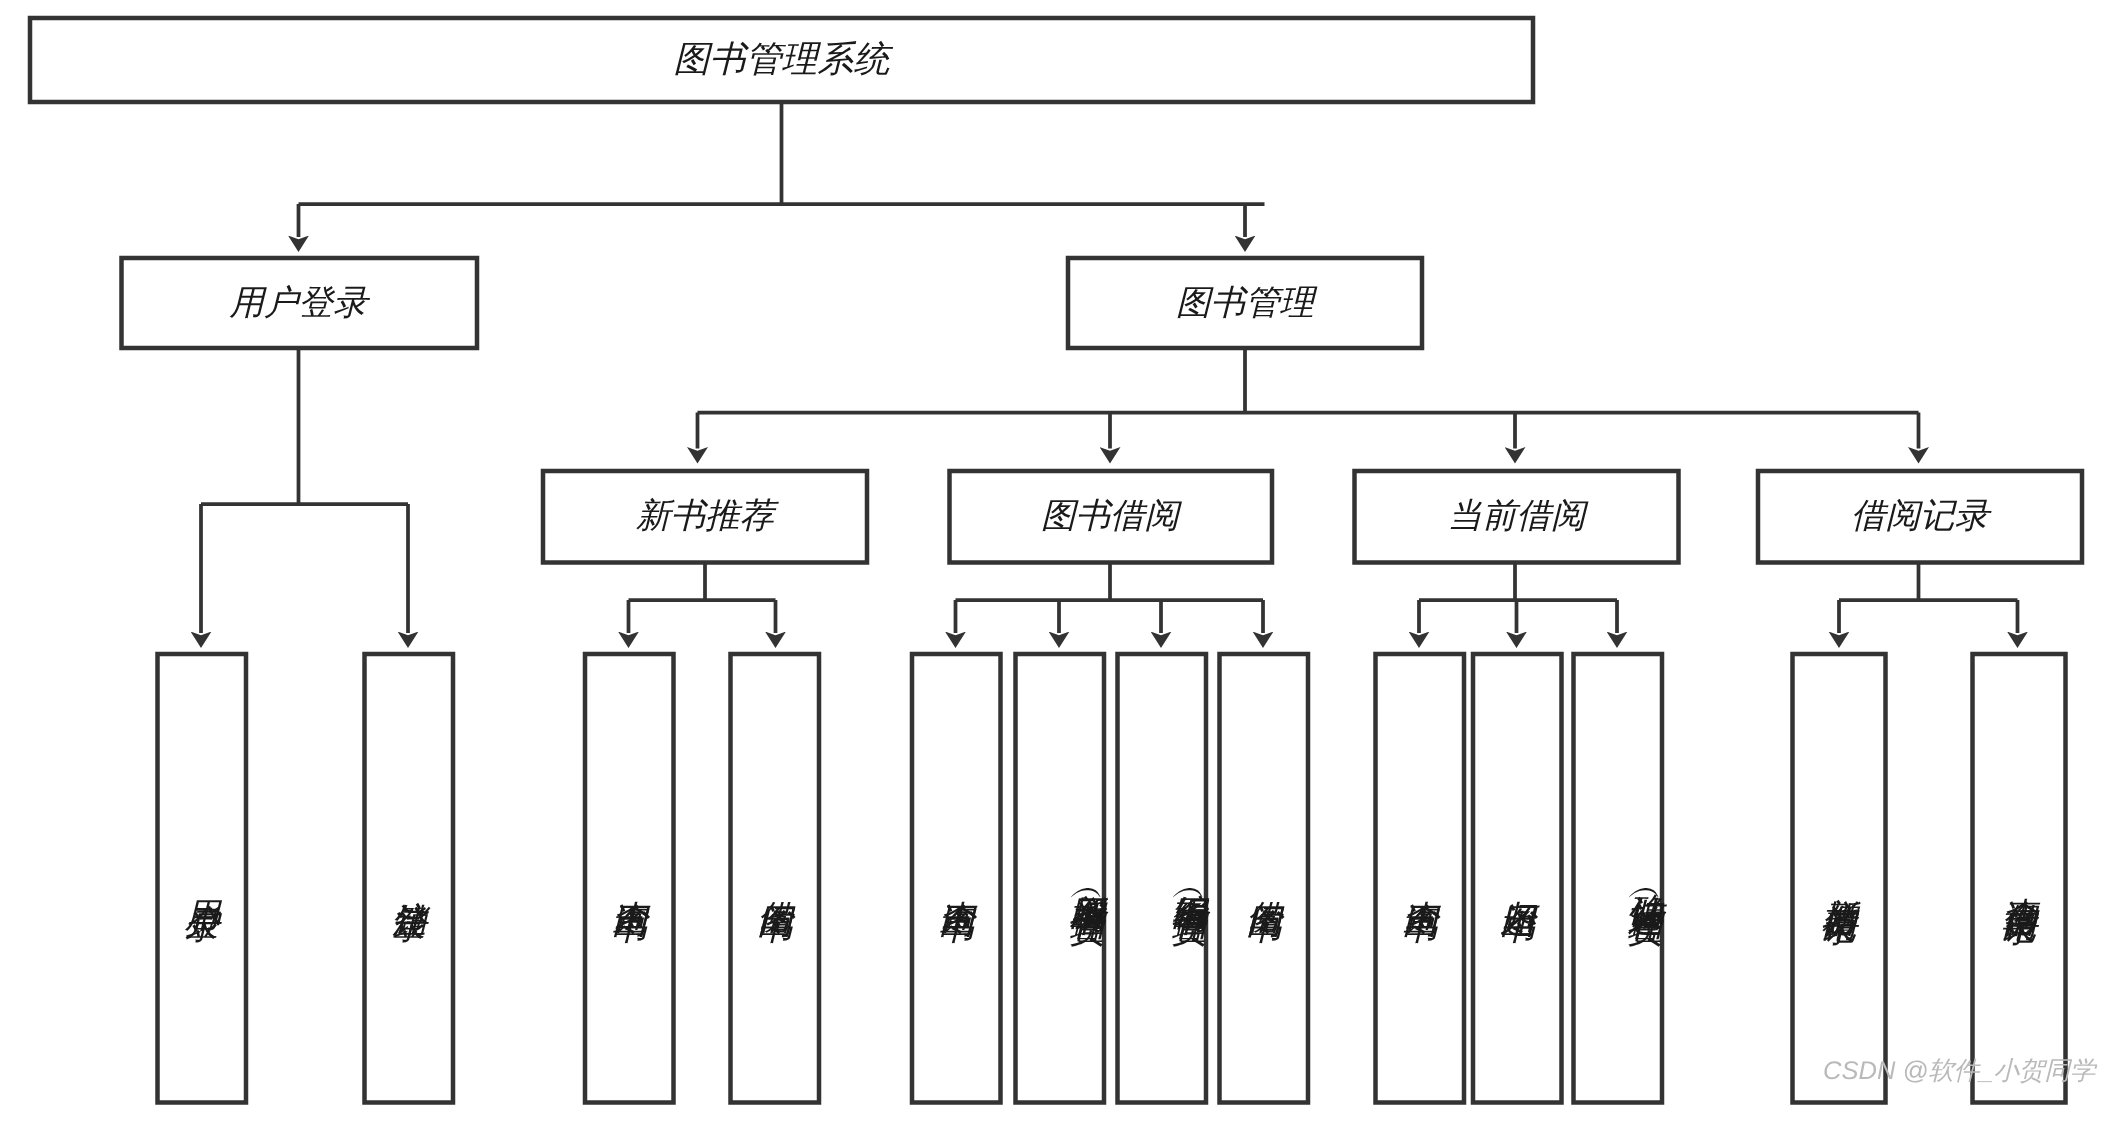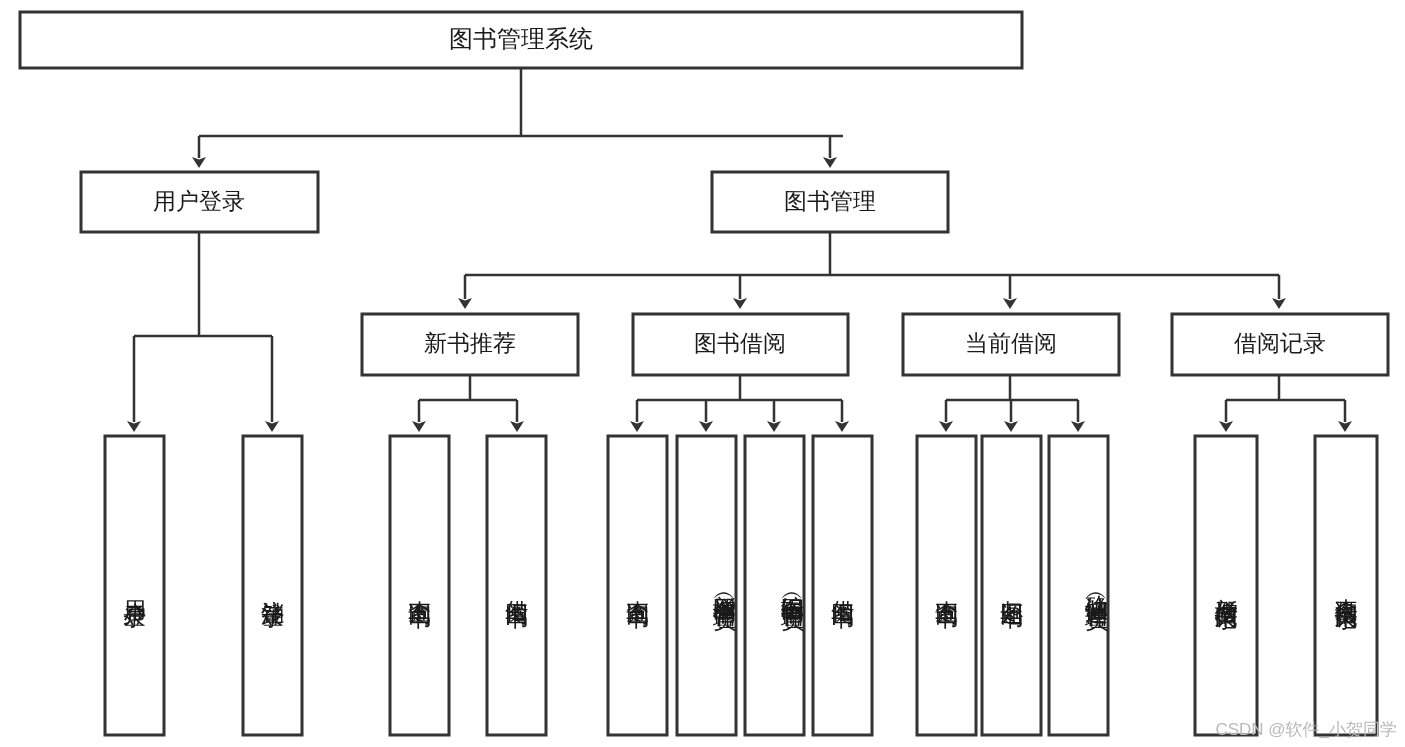--- a/index.html
+++ b/index.html
@@ -11,20 +11,21 @@
     width: 1405px;
     height: 747px;
     font-family: "Liberation Sans", "DejaVu Sans", sans-serif;
     overflow: hidden;
   }
   #diagram-root {
     position: relative;
     width: 1405px;
     height: 747px;
     background: #ffffff;
+    font-style: italic;
   }
   svg.flow {
     position: absolute;
     top: 0;
     left: 0;
     width: 1405px;
     height: 747px;
   }
   .node-box {
     fill: #ffffff;
@@ -66,21 +67,21 @@
     letter-spacing: 2px;
     display: flex;
     align-items: center;
     justify-content: center;
     white-space: nowrap;
     pointer-events: none;
   }
   .watermark {
     position: absolute;
     right: 8px;
-    bottom: 6px;
+    bottom: 22px;
     font-family: "Liberation Sans", "DejaVu Sans", sans-serif;
     font-size: 17px;
     color: #b9b9b9;
     white-space: nowrap;
   }
 </style>
 </head>
 <body>
 
 <div id="diagram-root">

